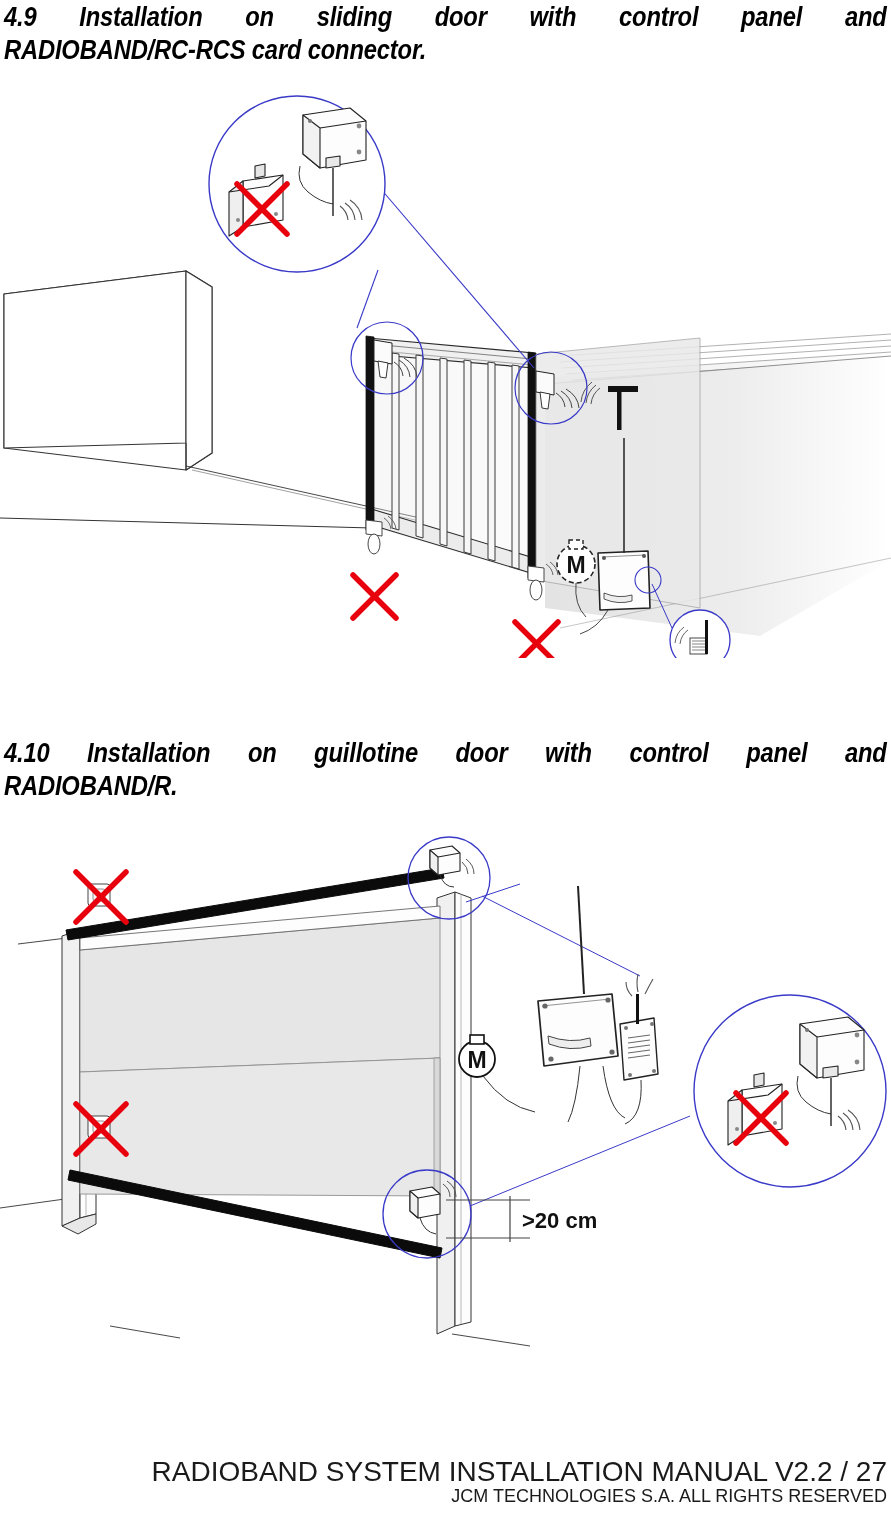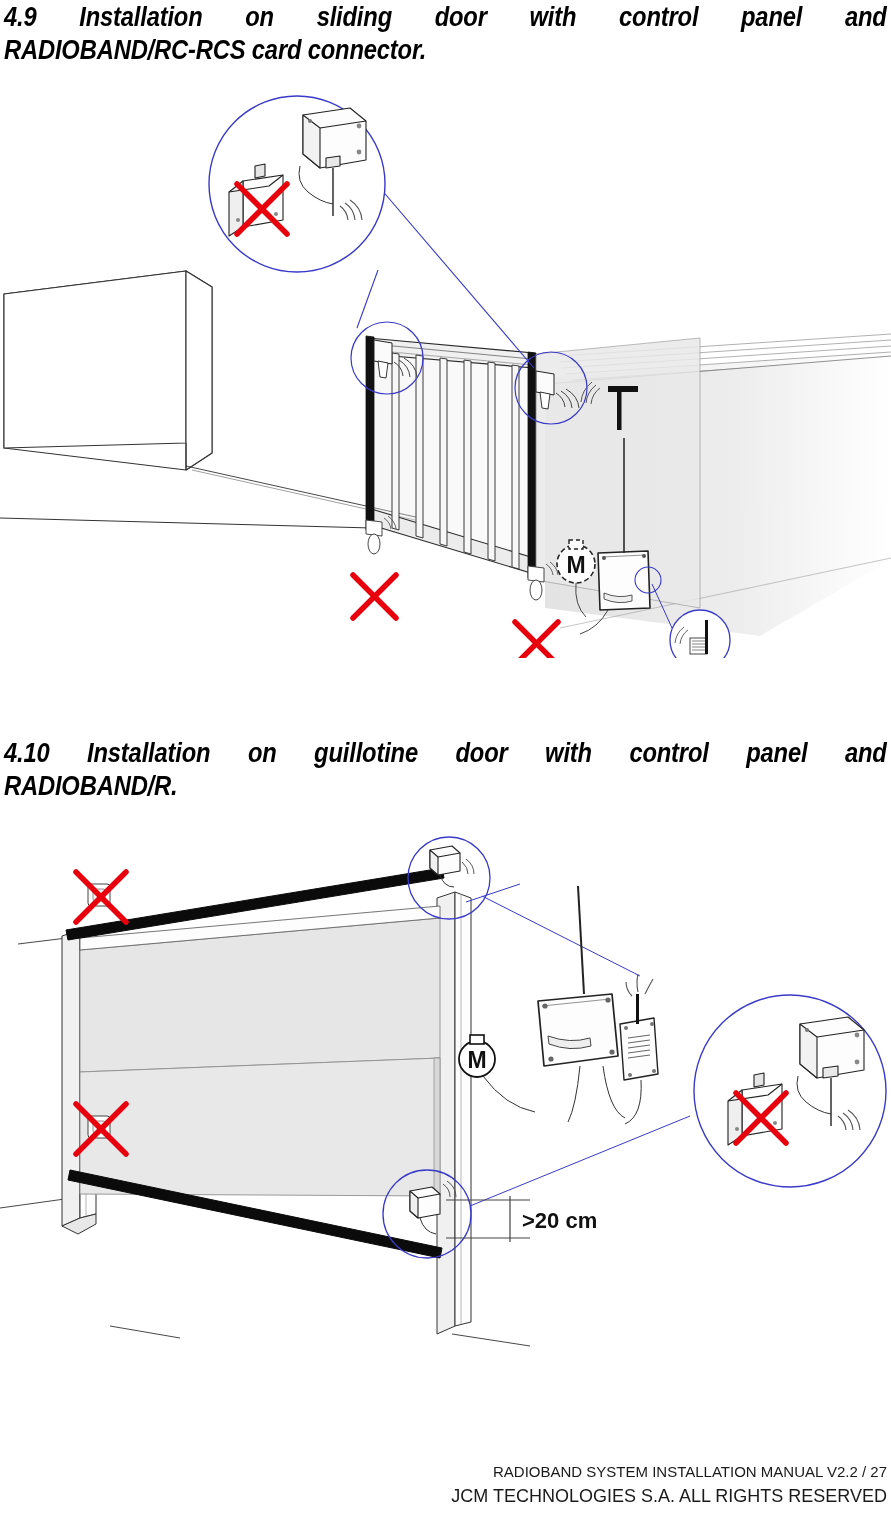--- a/index.html
+++ b/index.html
@@ -70,21 +70,21 @@
   .footer {
     position: absolute;
     left: 0;
     width: 887px;
     text-align: right;
     font-family: "Liberation Sans", sans-serif;
     color: #1a1a1a;
   }
   #footer-line1 {
     top: 1459px;
-    font-size: 15px;
+    font-size: 28px;
     line-height: 26px;
     letter-spacing: 0px;
   }
   #footer-line2 {
     top: 1486px;
     font-size: 18px;
     line-height: 21px;
   }
 </style>
 </head>

